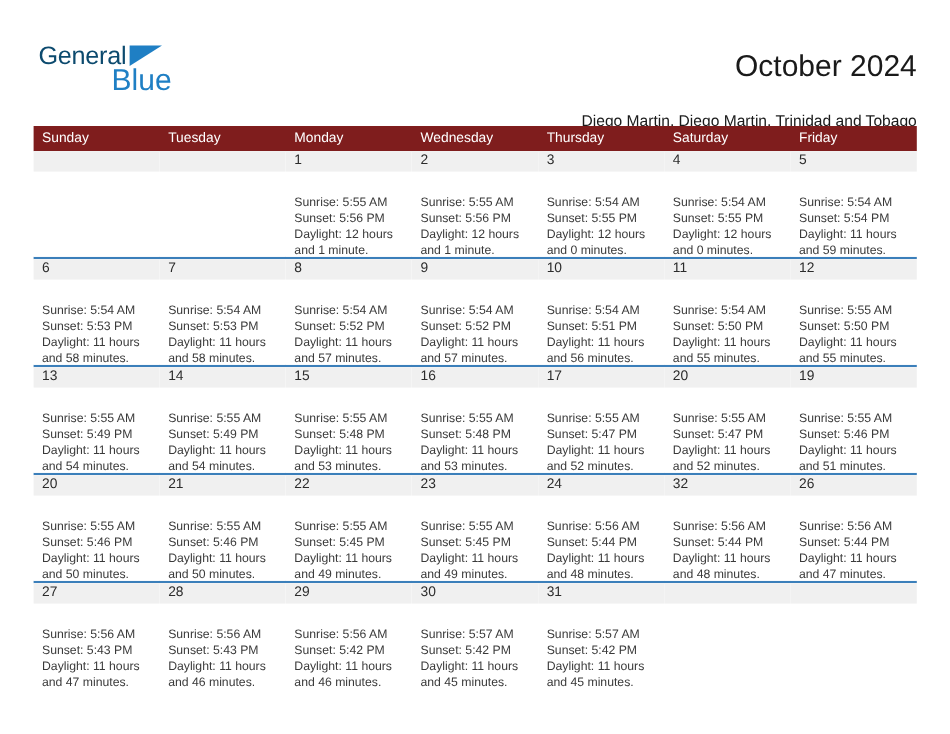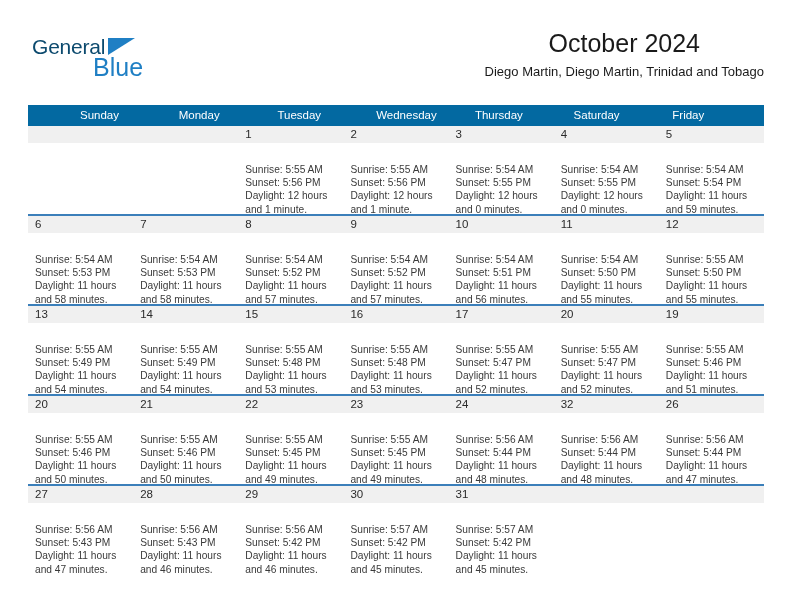--- a/index.html
+++ b/index.html
@@ -62,52 +62,51 @@
     top: 19px;
     font-size: 25px;
     color: #1f7fc4;
     line-height: 1;
     font-family: "Liberation Sans", sans-serif;
   }
 
   .title-wrap {
     position: absolute;
     right: 0;
-    top: 0;
-    text-align: center;
+    top: 12px;
+    text-align: right;
   }
   .month-title {
     font-size: 25px;
     color: #1a1a1a;
     line-height: 1.1;
     white-space: nowrap;
     font-family: "Liberation Sans", sans-serif;
   }
   .location-subtitle {
-    margin-top: 6px;
+    margin-top: 23px;
     font-size: 13px;
     color: #1a1a1a;
     white-space: nowrap;
     font-family: "Liberation Sans", sans-serif;
   }
 
   
   .calendar {
     position: absolute;
     left: 28px;
     top: 105px;
     width: 736px;
   }
 
   .weekday-row {
     display: flex;
     width: 100%;
-    background: #0369a1;
+    background: #7f1d1d;
     height: 21px;
-    padding-left: 45px;
   }
   .weekday-cell {
     flex: 1 1 0;
     color: #ffffff;
     font-size: 11.5px;
     line-height: 21px;
     padding-left: 7px;
     white-space: nowrap;
     overflow: hidden;
   }
@@ -161,22 +160,22 @@
     <div class="title-wrap">
       <div class="month-title">October 2024</div>
       <div class="location-subtitle">Diego Martin, Diego Martin, Trinidad and Tobago</div>
     </div>
 
   </div>
 
   <div class="calendar">
     <div class="weekday-row" id="weekday-row">
         <div class="weekday-cell">Sunday</div>
+        <div class="weekday-cell">Tuesday</div>
         <div class="weekday-cell">Monday</div>
-        <div class="weekday-cell">Tuesday</div>
         <div class="weekday-cell">Wednesday</div>
         <div class="weekday-cell">Thursday</div>
         <div class="weekday-cell">Saturday</div>
         <div class="weekday-cell">Friday</div>
       </div>
     <div id="weeks-container">
         <div class="week-row first">
           <div class="day-cell empty">
             <div class="day-number-band"></div>
             <div class="day-lines"></div>

